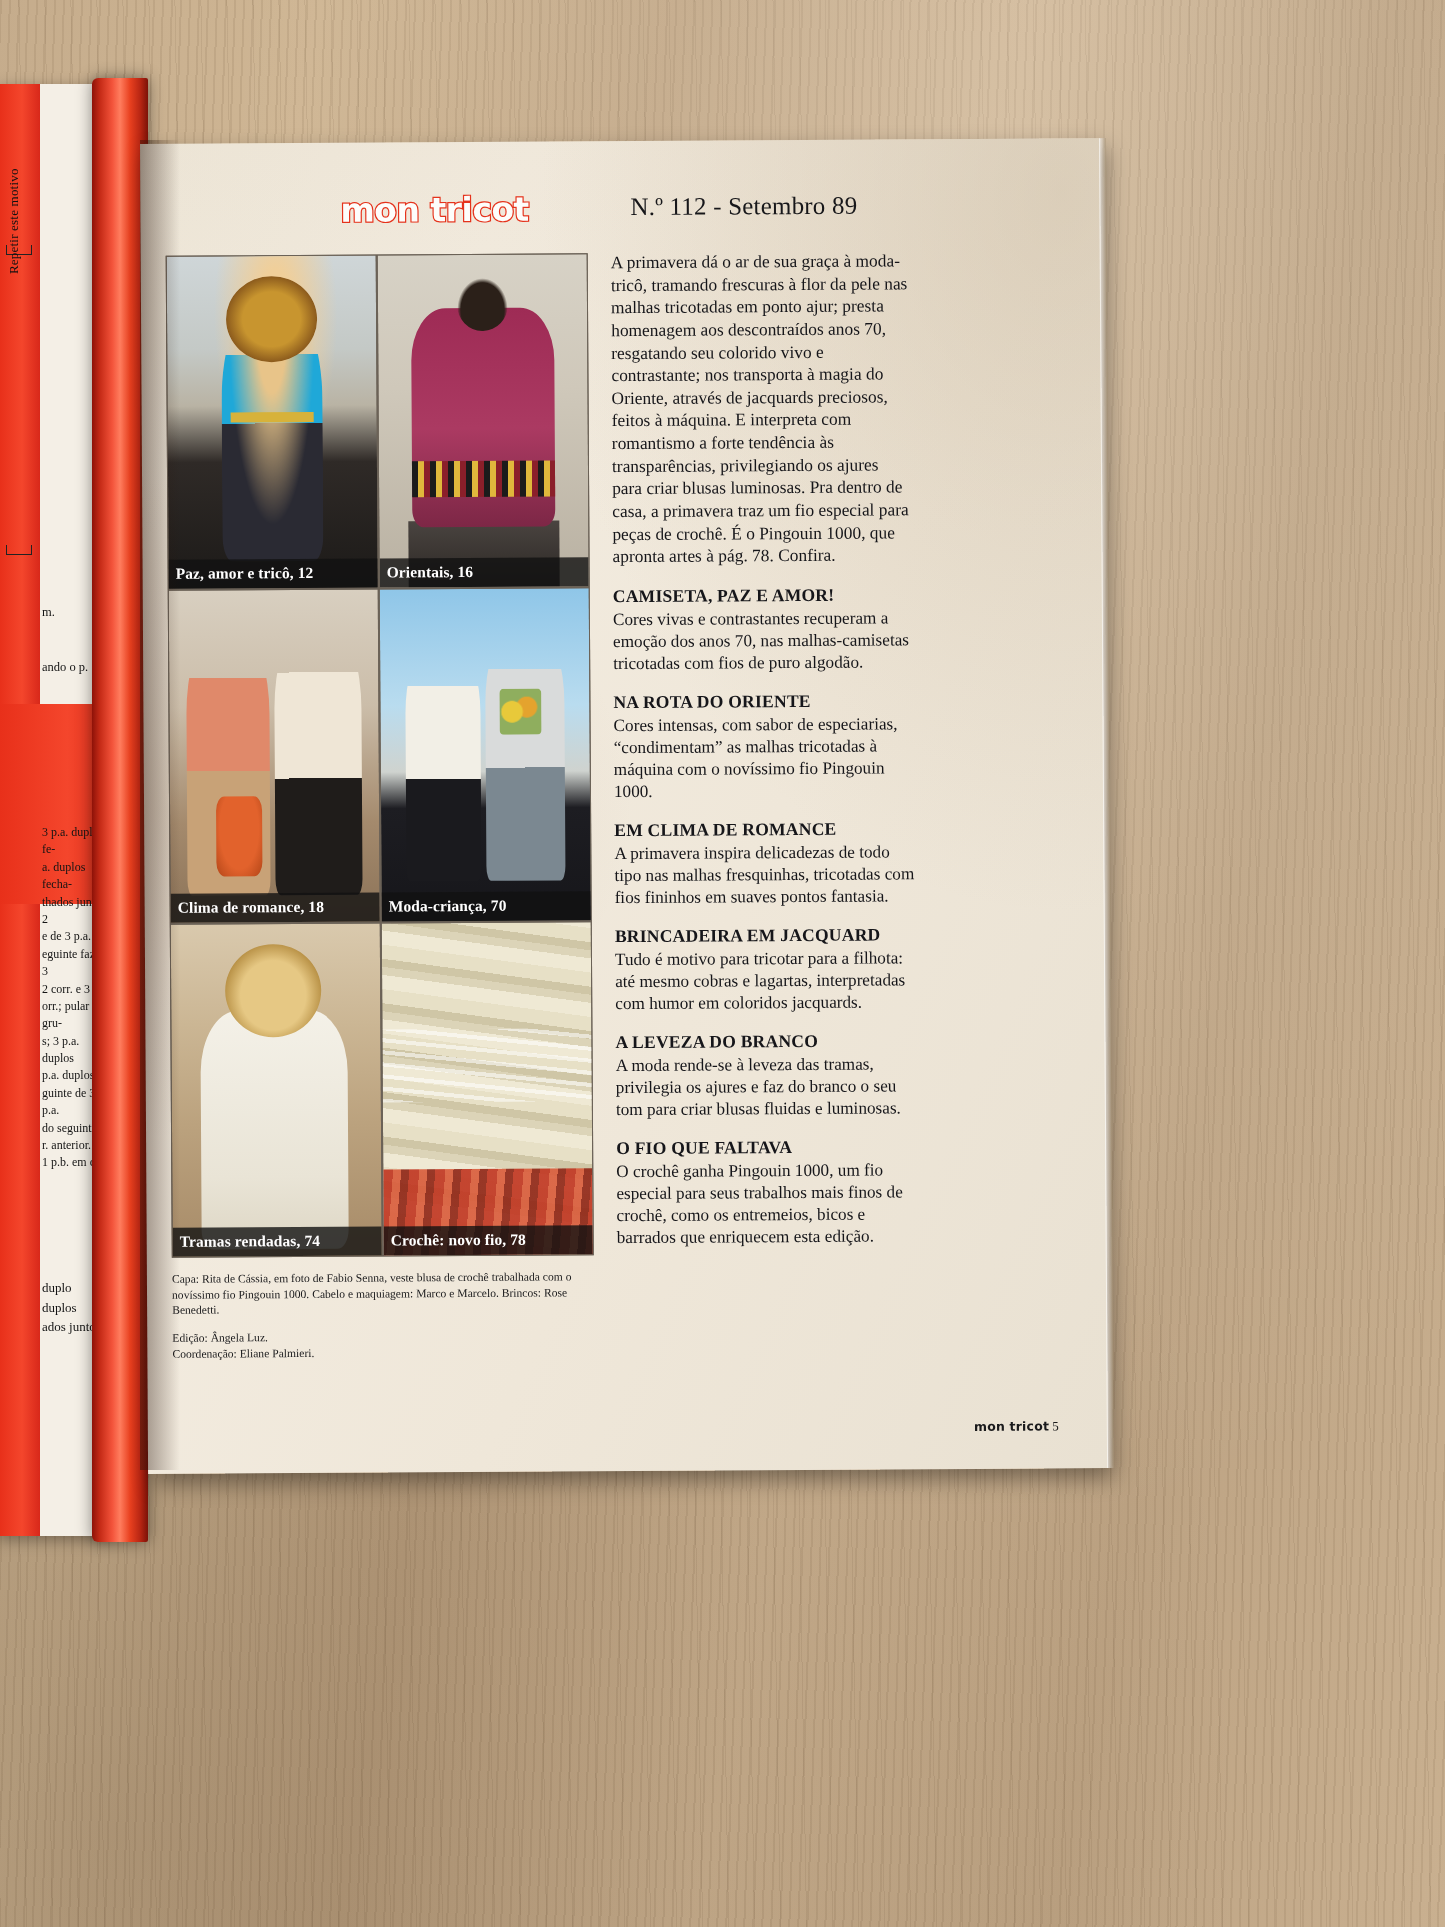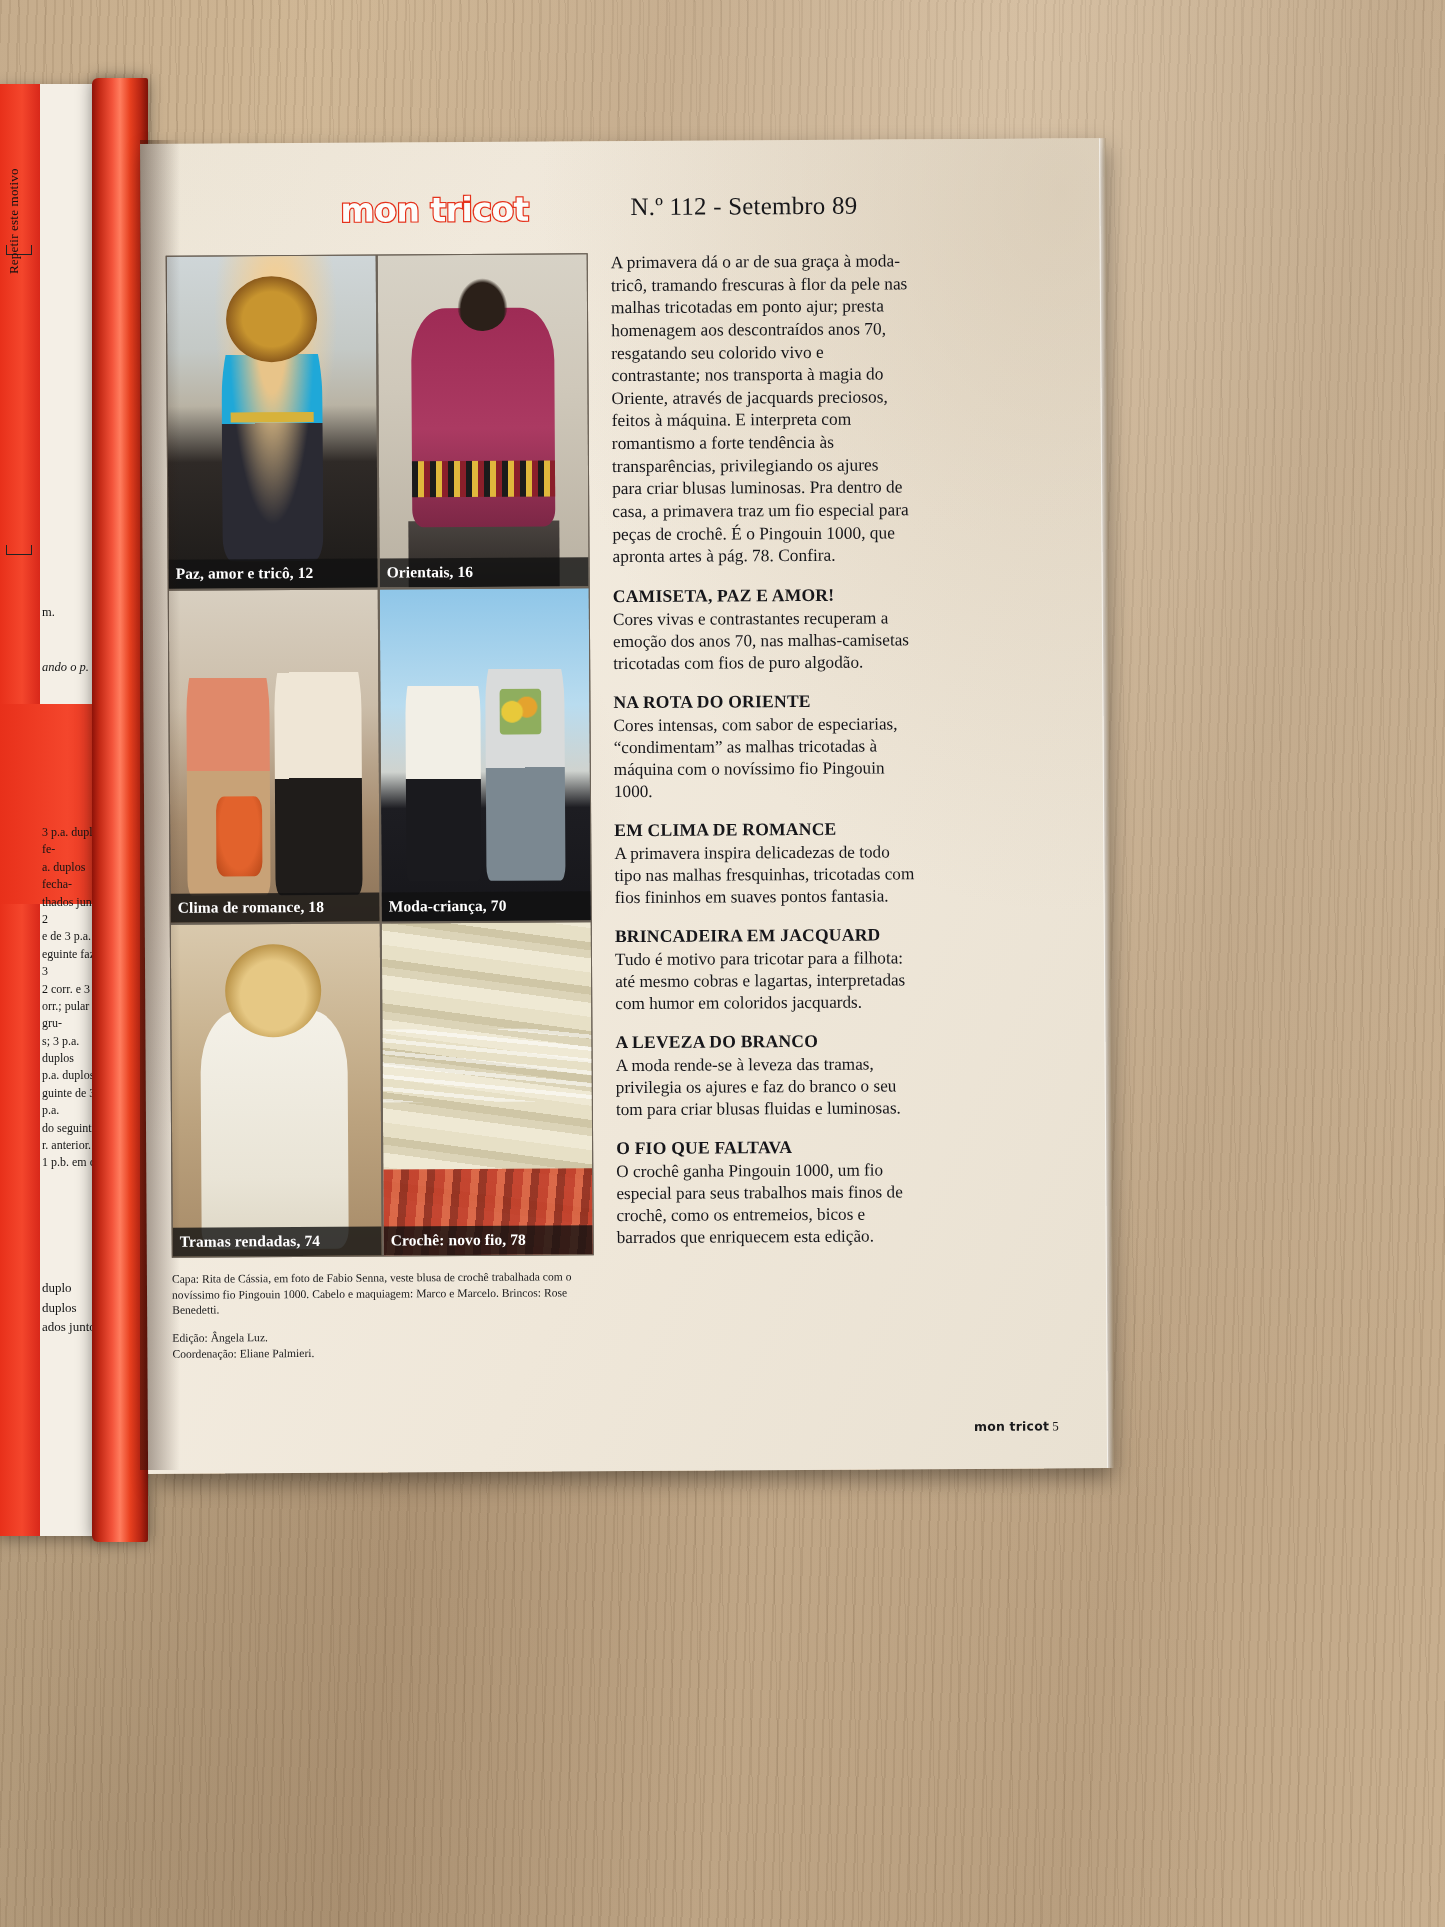--- a/index.html
+++ b/index.html
@@ -409,21 +409,21 @@
 
 <div class="left-page">
   <div class="left-red-top"></div>
   <div class="left-red-band"></div>
 
   <div class="arrow-mark" style="top:170px;"></div>
   <div class="vert-text">Repetir este motivo</div>
   <div class="arrow-mark" style="top:470px;"></div>
 
   <div class="left-col-text" style="top:520px;">m.</div>
-  <div class="left-col-text" style="top:575px;font-style:italic;">ando o p.</div>
+  <div class="left-col-text" style="top:575px;">ando o p.</div>
   <div class="left-col-text" style="top:740px; white-space:pre-line; font-size:12px; line-height:1.45;">3 p.a. duplos fe-
 a. duplos fecha-
 thados juntos; 2
 e de 3 p.a. du-
 eguinte fazer: 3
 2 corr. e 3 p.a.
 orr.; pular o gru-
 s; 3 p.a. duplos
 p.a. duplos fe-
 guinte de 3 p.a.

